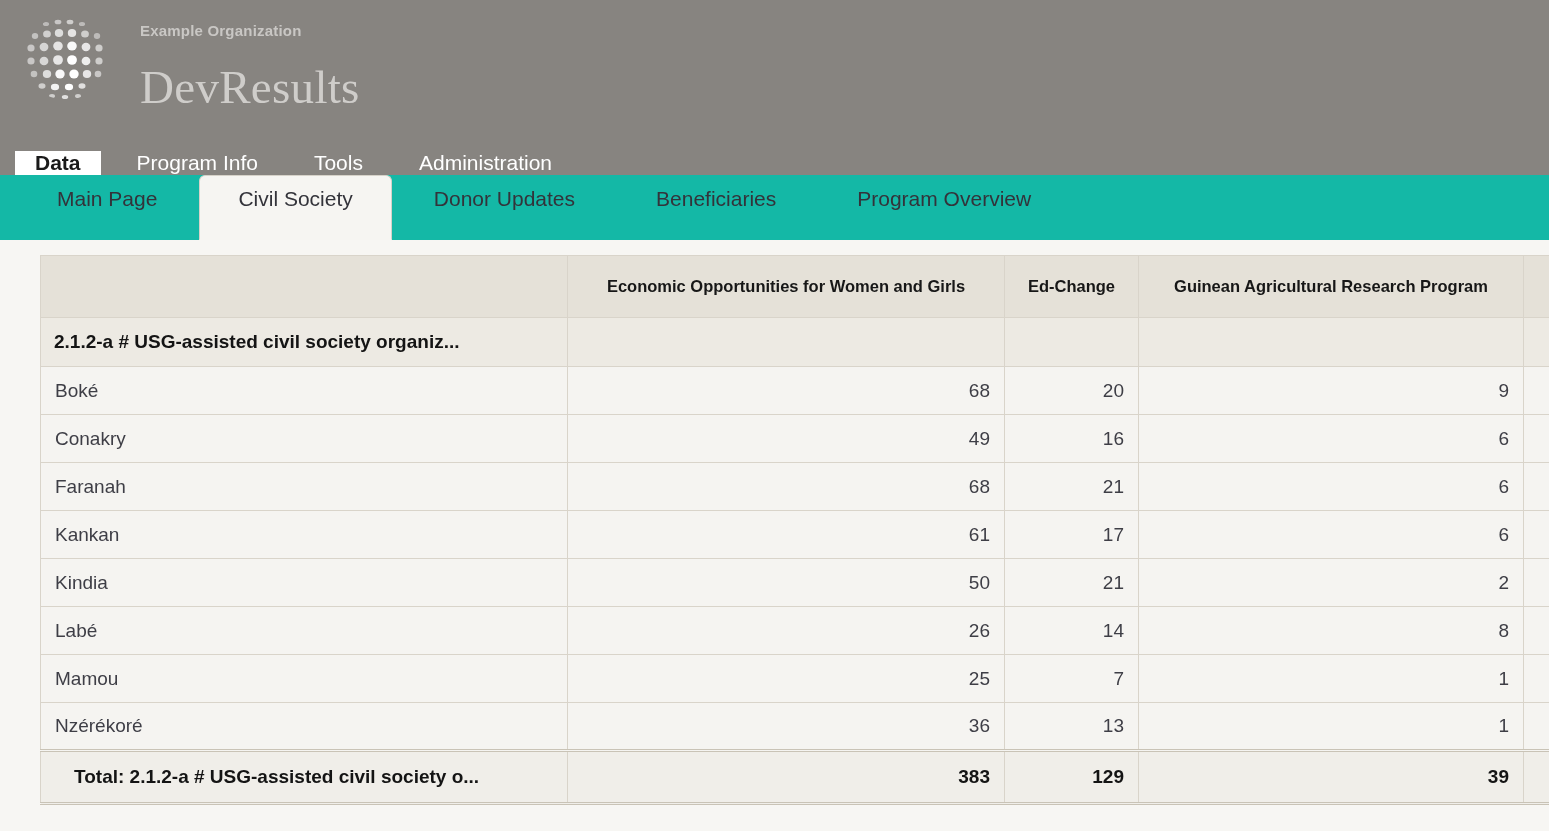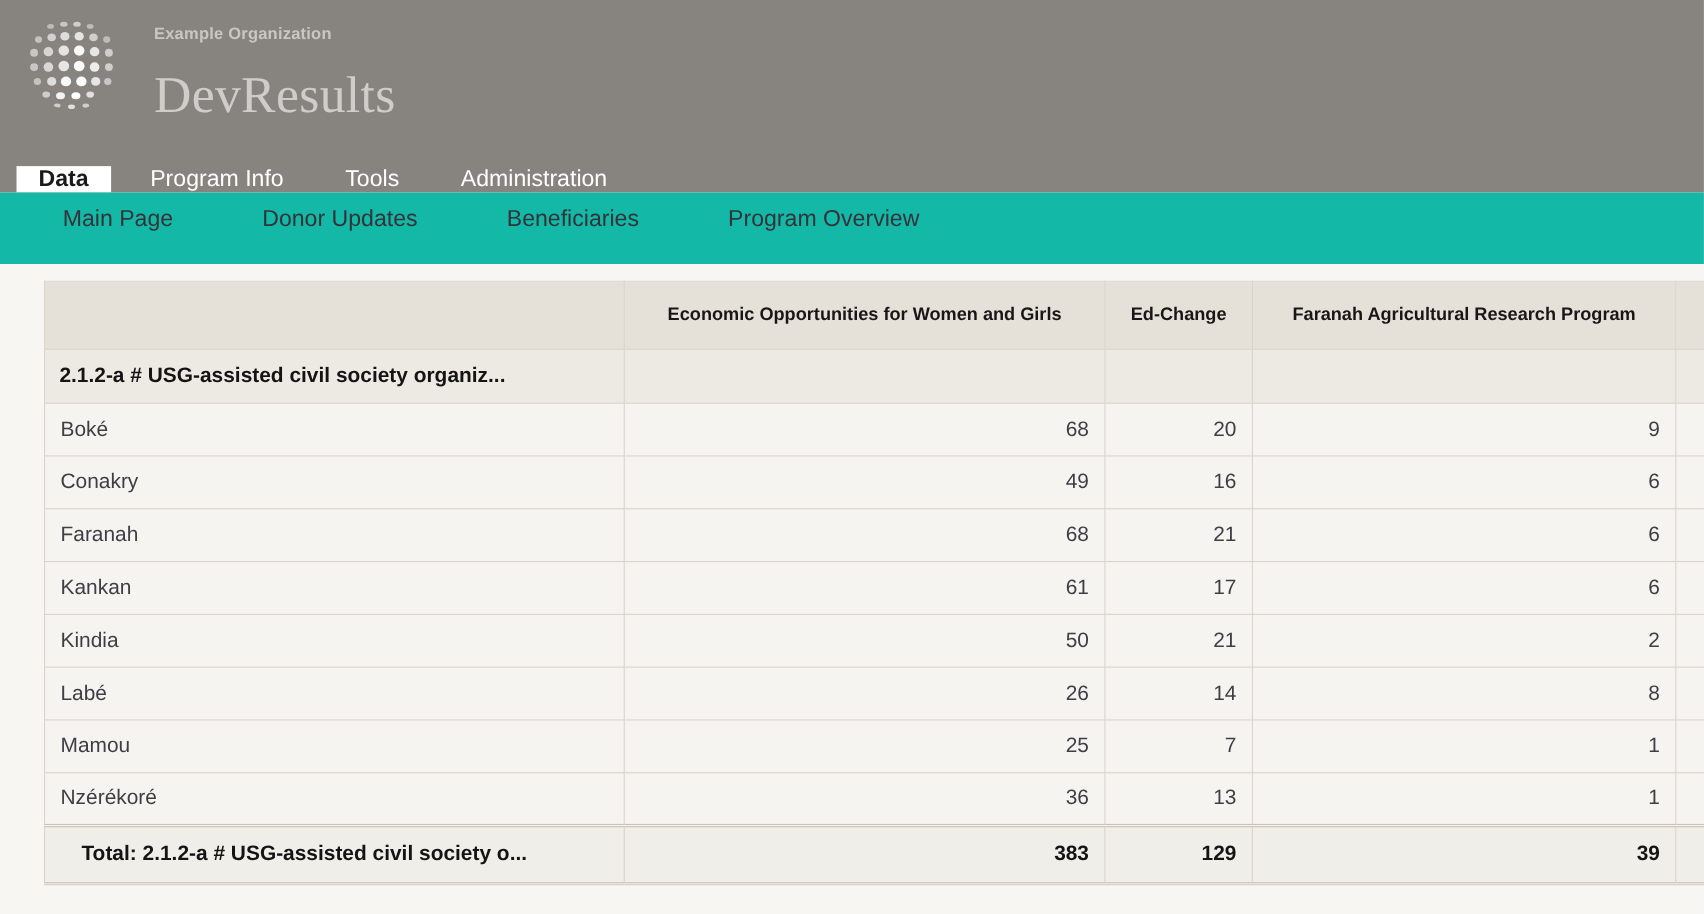--- a/index.html
+++ b/index.html
@@ -265,41 +265,42 @@
   <nav class="primary-nav">
     <div class="nav-tab active">Data</div>
     <div class="nav-tab">Program Info</div>
     <div class="nav-tab">Tools</div>
     <div class="nav-tab">Administration</div>
   </nav>
 </div>
 
 <nav class="secondary-nav">
   <div class="sub-tab">Main Page</div>
+  <div class="sub-tab active">Civil Society</div>
   <div class="sub-tab">Donor Updates</div>
   <div class="sub-tab">Beneficiaries</div>
   <div class="sub-tab">Program Overview</div>
 </nav>
 
 <div class="content">
   <div class="table-wrap">
     <table class="grid">
       <colgroup>
         <col class="c-label">
         <col class="c-d0">
         <col class="c-d1">
         <col class="c-d2">
         <col class="c-d3">
       </colgroup>
       <thead>
         <tr>
           <th class="corner"></th>
           <th>Economic Opportunities for Women and Girls</th>
           <th>Ed-Change</th>
-          <th>Faranah Agricultural Research Program</th>
+          <th>Guinean Agricultural Research Program</th>
           <th></th>
         </tr>
       </thead>
       <tbody>
         <tr class="indicator-row">
           <td class="label-cell">2.1.2-a # USG-assisted civil society organiz...</td>
           <td class="num"></td>
           <td class="num"></td>
           <td class="num"></td>
           <td class="num"></td>

